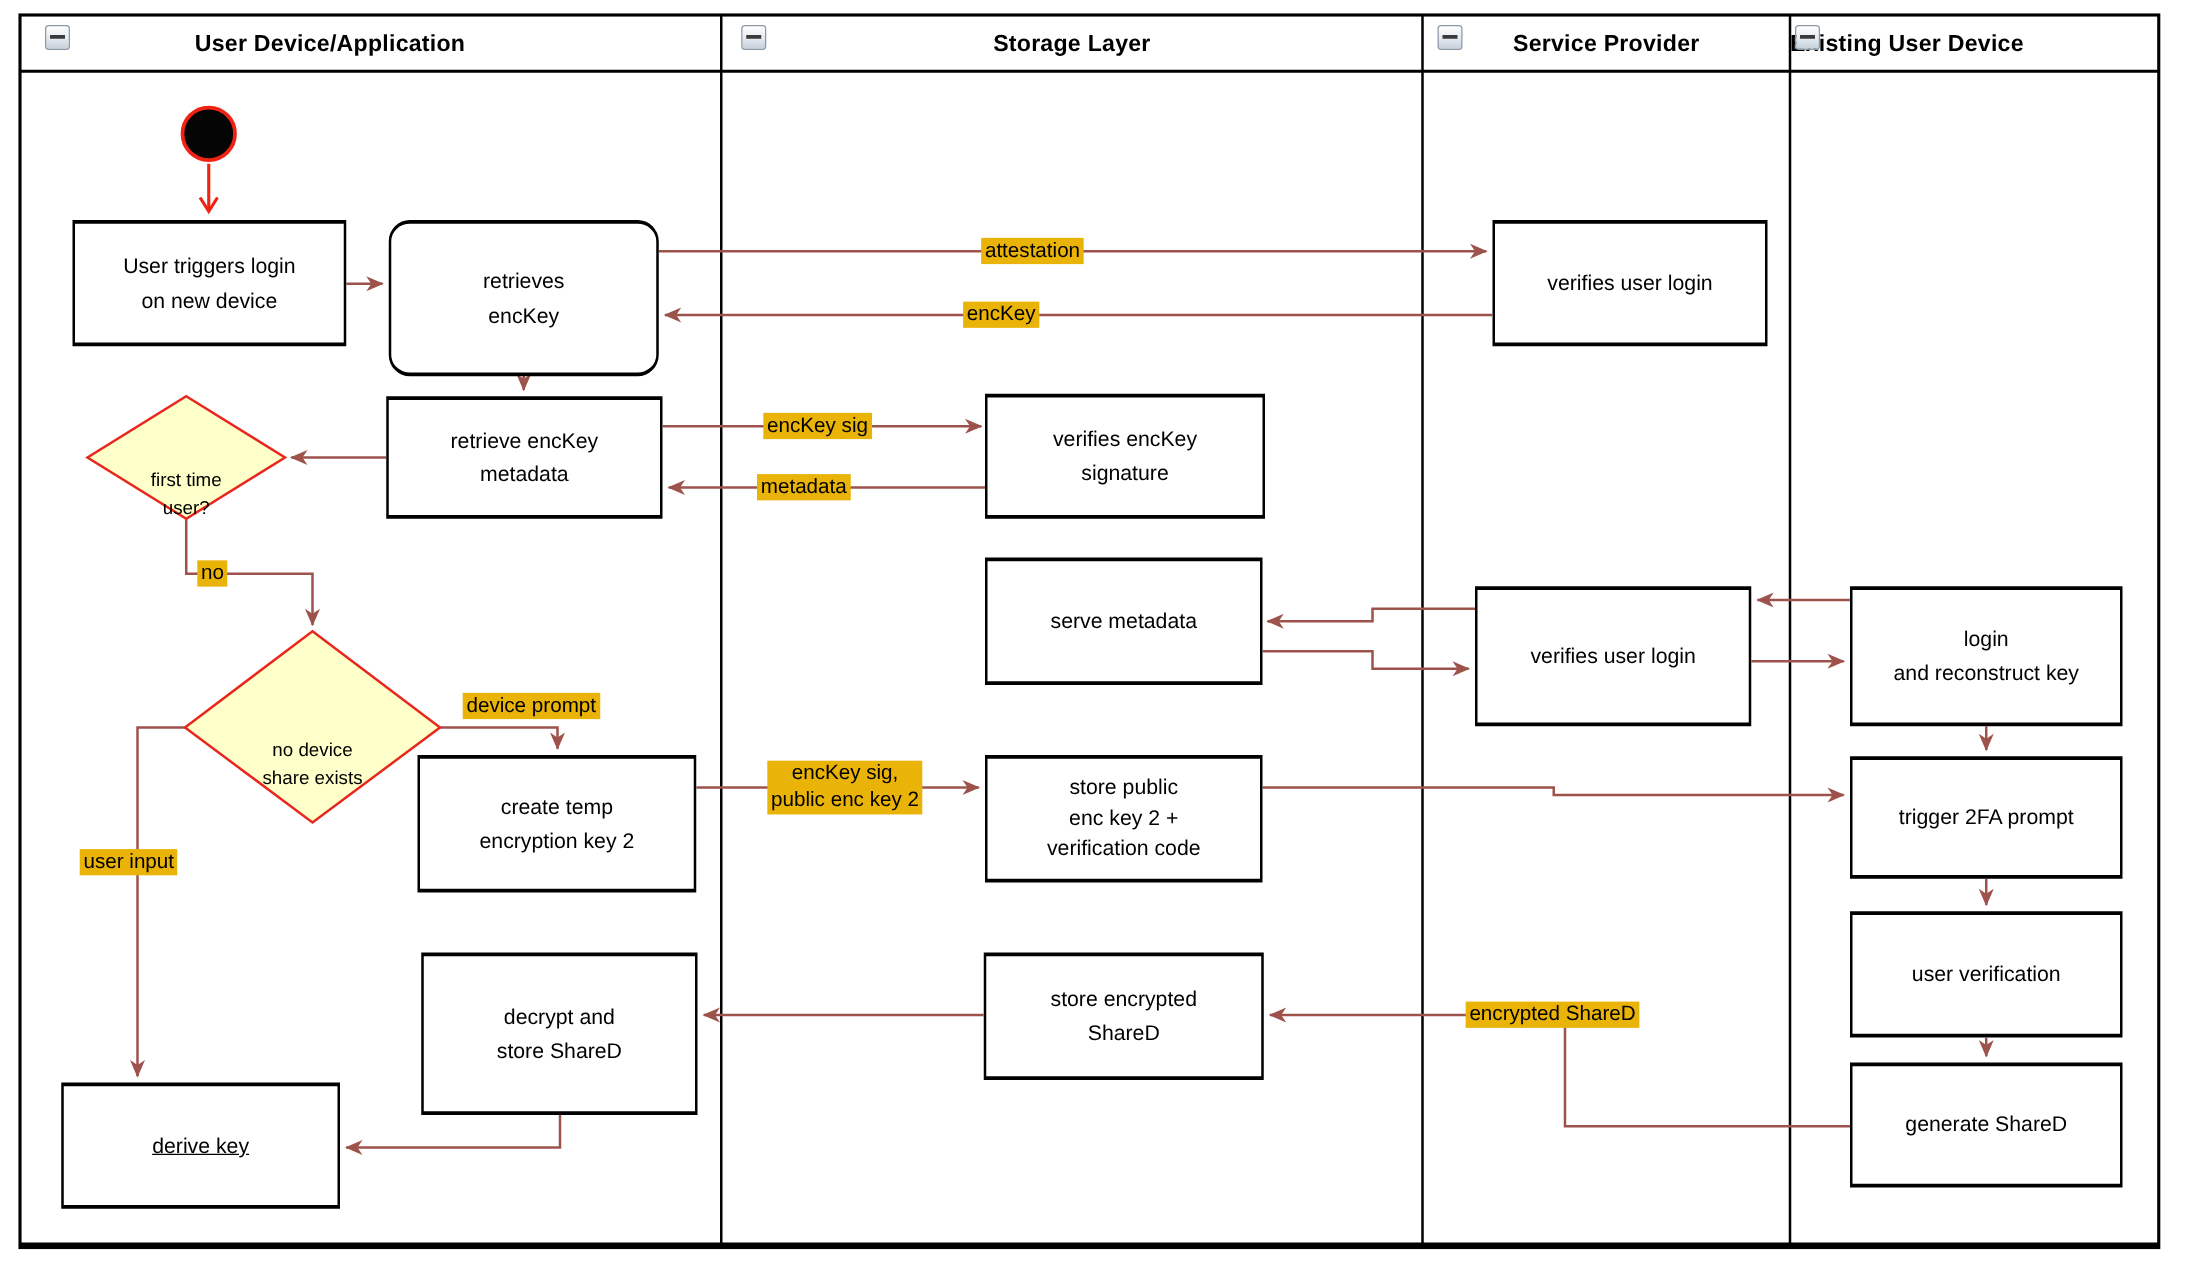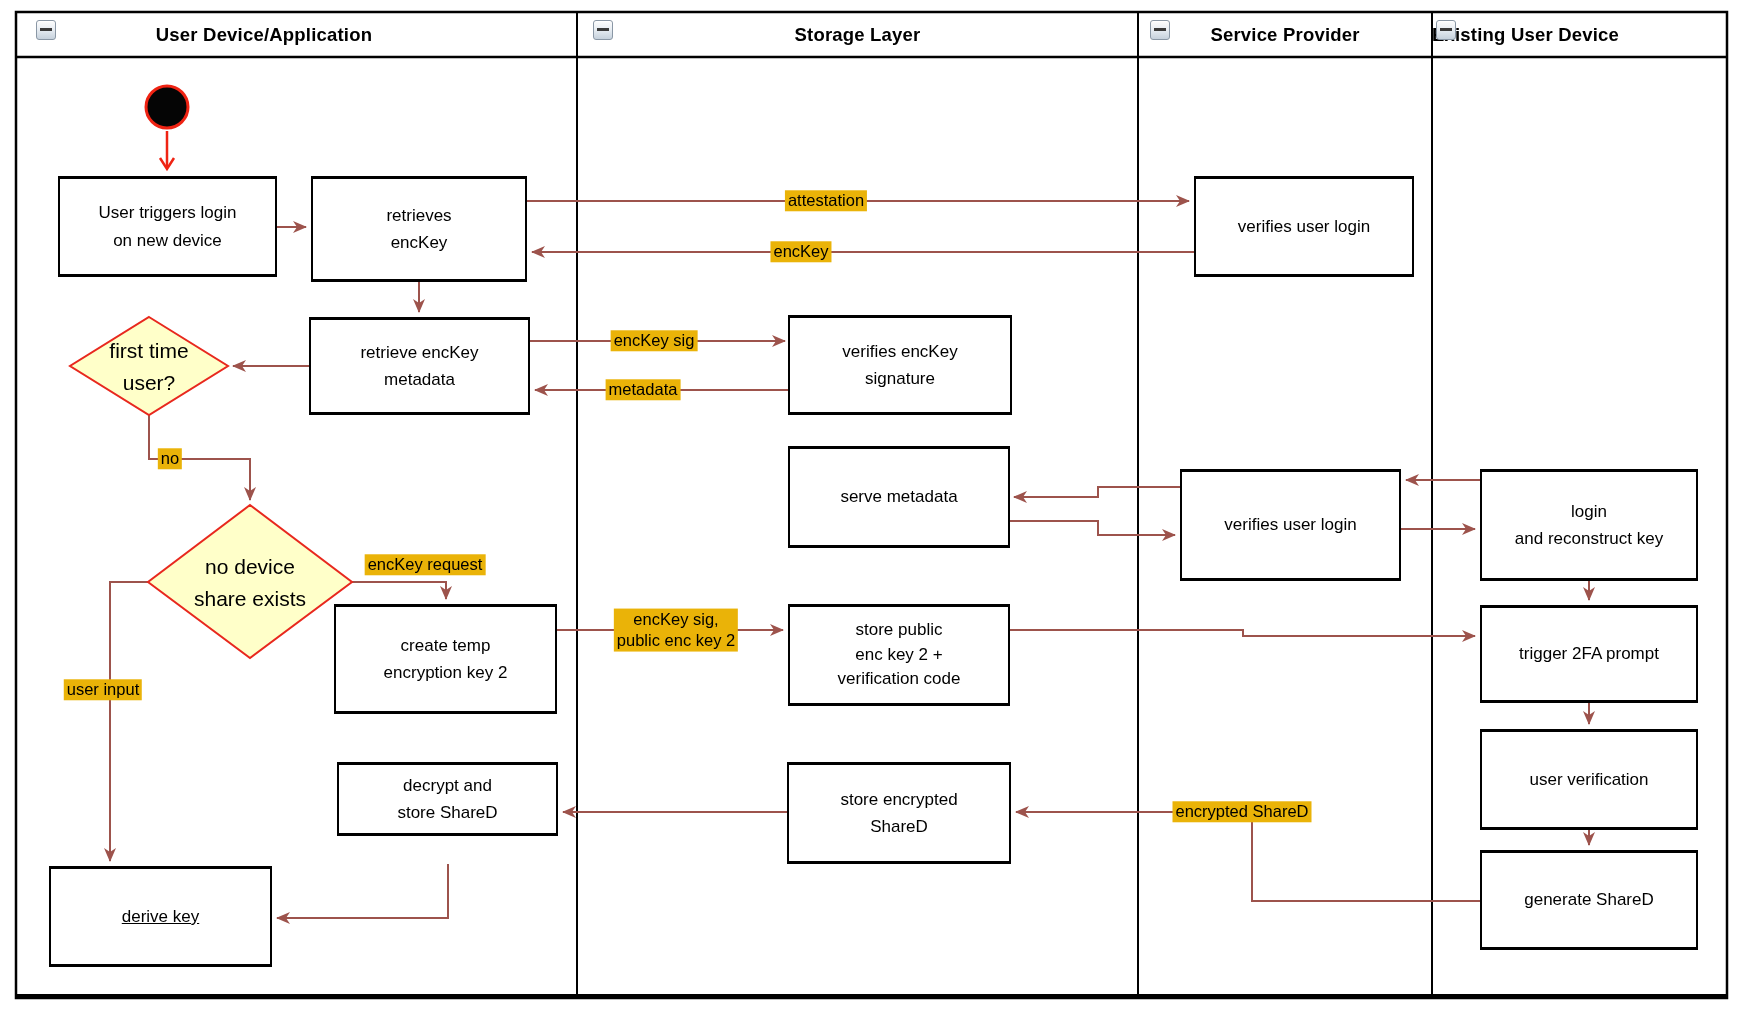--- a/index.html
+++ b/index.html
@@ -9,22 +9,22 @@
   .lane-title{position:absolute;top:12px;height:45px;display:flex;align-items:center;
               justify-content:center;font-weight:bold;font-size:18.5px;letter-spacing:.2px;}
   .lane-title.left-align{justify-content:flex-start;box-sizing:border-box;}
   .collapse{position:absolute;width:18px;height:18px;border:1px solid #8a97a5;border-radius:3px;
             background:linear-gradient(180deg,#fdfdfd 0%,#e9eef3 45%,#c6d1dc 100%);
             box-shadow:inset 0 1px 0 #ffffff;}
   .collapse::after{content:"";position:absolute;left:3px;right:3px;top:7px;height:3px;background:#3a3a3a;}
   .node{position:absolute;display:flex;align-items:center;justify-content:center;text-align:center;
         background:#ffffff;border:2px solid #000;border-top-width:3px;border-bottom-width:3px;
         box-sizing:border-box;font-size:17px;line-height:1.6;white-space:pre-line;}
-  .dtext{position:absolute;transform:translate(-50%,-50%);text-align:center;font-size:21px;
-         line-height:1.5;white-space:pre-line;}
+  .dtext{position:absolute;transform:translate(-50%,-50%);text-align:center;font-size:15px;
+         line-height:1.5;white-space:pre-line;margin-top:30px;}
   .elabel{position:absolute;transform:translate(-50%,-50%);background:#eab308;padding:0 3px;
           font-size:16.5px;line-height:1.3;text-align:center;white-space:pre-line;}
 </style>
 </head>
 <body>
 
 <div id="canvas">
 
   <svg id="wires" width="1756" height="1026" viewBox="0 0 1756 1026">
     <defs>
@@ -88,54 +88,54 @@
   <div class="lane-title" style="left:1138px;width:294px;">Service Provider</div>
   <div class="lane-title left-align" style="left:1432px;width:295px;">Existing User Device</div>
 
   <div class="collapse" style="left:36px;top:20px;"></div>
   <div class="collapse" style="left:593px;top:20px;"></div>
   <div class="collapse" style="left:1150px;top:20px;"></div>
   <div class="collapse" style="left:1436px;top:20px;"></div>
 
   <div class="node" style="left:58px;top:176px;width:219px;height:101px;">User triggers login
 on new device</div>
-  <div class="node" style="left:311px;top:176px;width:216px;height:106px;">retrieves
+  <div class="node" style="left:311px;top:176px;width:216px;height:125px;border-radius:17px;">retrieves
 encKey</div>
   <div class="node" style="left:1194px;top:176px;width:220px;height:101px;">verifies user login</div>
   <div class="node" style="left:309px;top:317px;width:221px;height:98px;">retrieve encKey
 metadata</div>
   <div class="node" style="left:788px;top:315px;width:224px;height:100px;">verifies encKey
 signature</div>
   <div class="node" style="left:788px;top:446px;width:222px;height:102px;">serve metadata</div>
   <div class="node" style="left:1180px;top:469px;width:221px;height:112px;">verifies user login</div>
   <div class="node" style="left:1480px;top:469px;width:218px;height:112px;">login
 and reconstruct key</div>
   <div class="node" style="left:334px;top:604px;width:223px;height:110px;">create temp
 encryption key 2</div>
   <div class="node" style="left:788px;top:604px;width:222px;height:102px;line-height:1.45;">store public
 enc key 2 +
 verification code</div>
   <div class="node" style="left:1480px;top:605px;width:218px;height:98px;">trigger 2FA prompt</div>
   <div class="node" style="left:1480px;top:729px;width:218px;height:101px;">user verification</div>
   <div class="node" style="left:787px;top:762px;width:224px;height:102px;">store encrypted
 ShareD</div>
-  <div class="node" style="left:337px;top:762px;width:221px;height:74px;">decrypt and
+  <div class="node" style="left:337px;top:762px;width:221px;height:130px;">decrypt and
 store ShareD</div>
   <div class="node" style="left:1480px;top:850px;width:218px;height:100px;">generate ShareD</div>
   <div class="node" style="left:49px;top:866px;width:223px;height:101px;text-decoration:underline;">derive key</div>
 
   <div class="dtext" style="left:149px;top:366px;">first time
 user?</div>
   <div class="dtext" style="left:250px;top:582px;">no device
 share exists</div>
 
   <div class="elabel" style="left:826px;top:201px;">attestation</div>
   <div class="elabel" style="left:801px;top:252px;">encKey</div>
   <div class="elabel" style="left:654px;top:341px;">encKey sig</div>
   <div class="elabel" style="left:643px;top:390px;">metadata</div>
   <div class="elabel" style="left:170px;top:459px;">no</div>
-  <div class="elabel" style="left:425px;top:565px;">encKey request</div>
+  <div class="elabel" style="left:425px;top:565px;">device prompt</div>
   <div class="elabel" style="left:103px;top:690px;">user input</div>
   <div class="elabel" style="left:676px;top:630px;">encKey sig,
 public enc key 2</div>
   <div class="elabel" style="left:1242px;top:812px;">encrypted ShareD</div>
 
 </div>
 
 </body></html>

